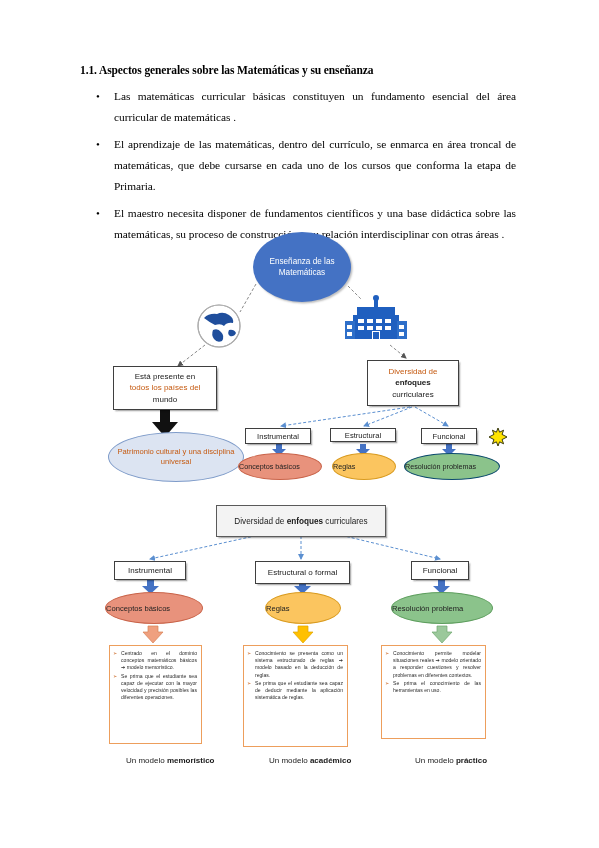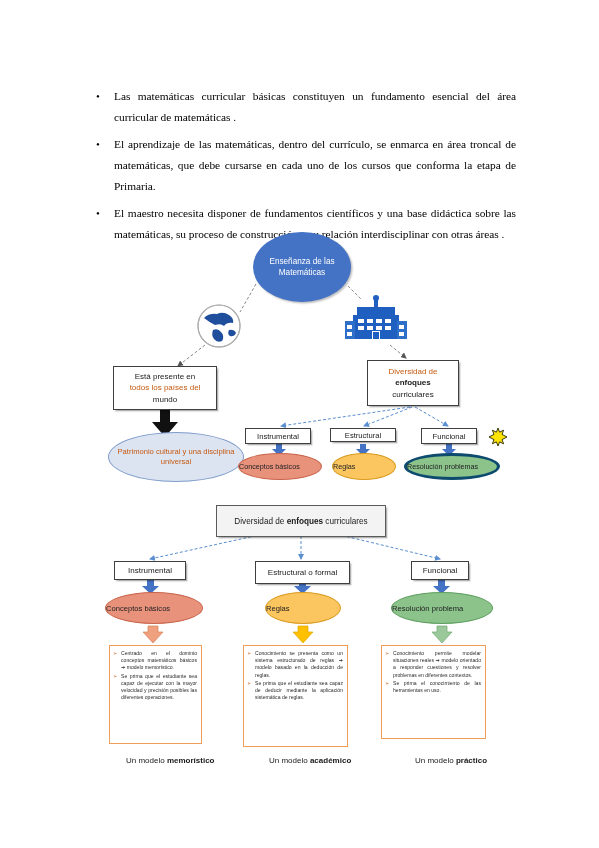--- a/index.html
+++ b/index.html
@@ -85,21 +85,21 @@
 
   #box-instrumental1 { left:245px; top:428px; width:66px; height:16px; font-size:7.6px; }
   #box-estructural1  { left:330px; top:428px; width:66px; height:14px; font-size:7.6px; }
   #box-funcional1    { left:421px; top:428px; width:56px; height:16px; font-size:7.6px; }
 
   #ell-conceptos1 { left:238px; top:453px; width:84px; height:27px;
       background:#E8927C; border:1px solid #C9644A; color:#222; font-size:7.2px; }
   #ell-reglas1    { left:332px; top:453px; width:64px; height:27px;
       background:#FBC55F; border:1px solid #D99B20; color:#222; font-size:7.2px; }
   #ell-resolucion1{ left:404px; top:453px; width:96px; height:27px;
-      background:#8BC38B; border:3px solid #0c4a6e; color:#222; font-size:7.2px; }
+      background:#8BC38B; border:1px solid #0c4a6e; color:#222; font-size:7.2px; }
 
   #box-diversidad2 {
     left:216px; top:505px; width:170px; height:32px;
     font-size:8.2px;
     background:#F3F3F3; border:1px solid #5a5a5a;
   }
 
   #box-instrumental2 { left:114px; top:561px; width:72px; height:19px; font-size:8px; }
   #box-estructural2  { left:255px; top:561px; width:95px; height:23px; font-size:8px; }
   #box-funcional2    { left:411px; top:561px; width:58px; height:19px; font-size:8px; }
@@ -141,20 +141,21 @@
   
   #icon-sun { left:489px; top:428px; width:18px; height:18px; }
 
   svg.lines { position:absolute; left:0; top:0; width:599px; height:848px; }
 </style>
 </head>
 <body>
 
 <div class="page">
 
+  <div class="heading">1.1. Aspectos generales sobre las Matemáticas y su enseñanza</div>
 
   <div class="bullets">
     <div class="bullet">
       <span class="dot">•</span>
       <span class="btxt">Las matemáticas curricular básicas constituyen un fundamento esencial del área curricular de matemáticas .</span>
     </div>
     <div class="bullet">
       <span class="dot">•</span>
       <span class="btxt">El aprendizaje de las matemáticas, dentro del currículo, se enmarca en área troncal de matemáticas, que debe cursarse en cada uno de los cursos que conforma la etapa de Primaria.</span>
     </div>

